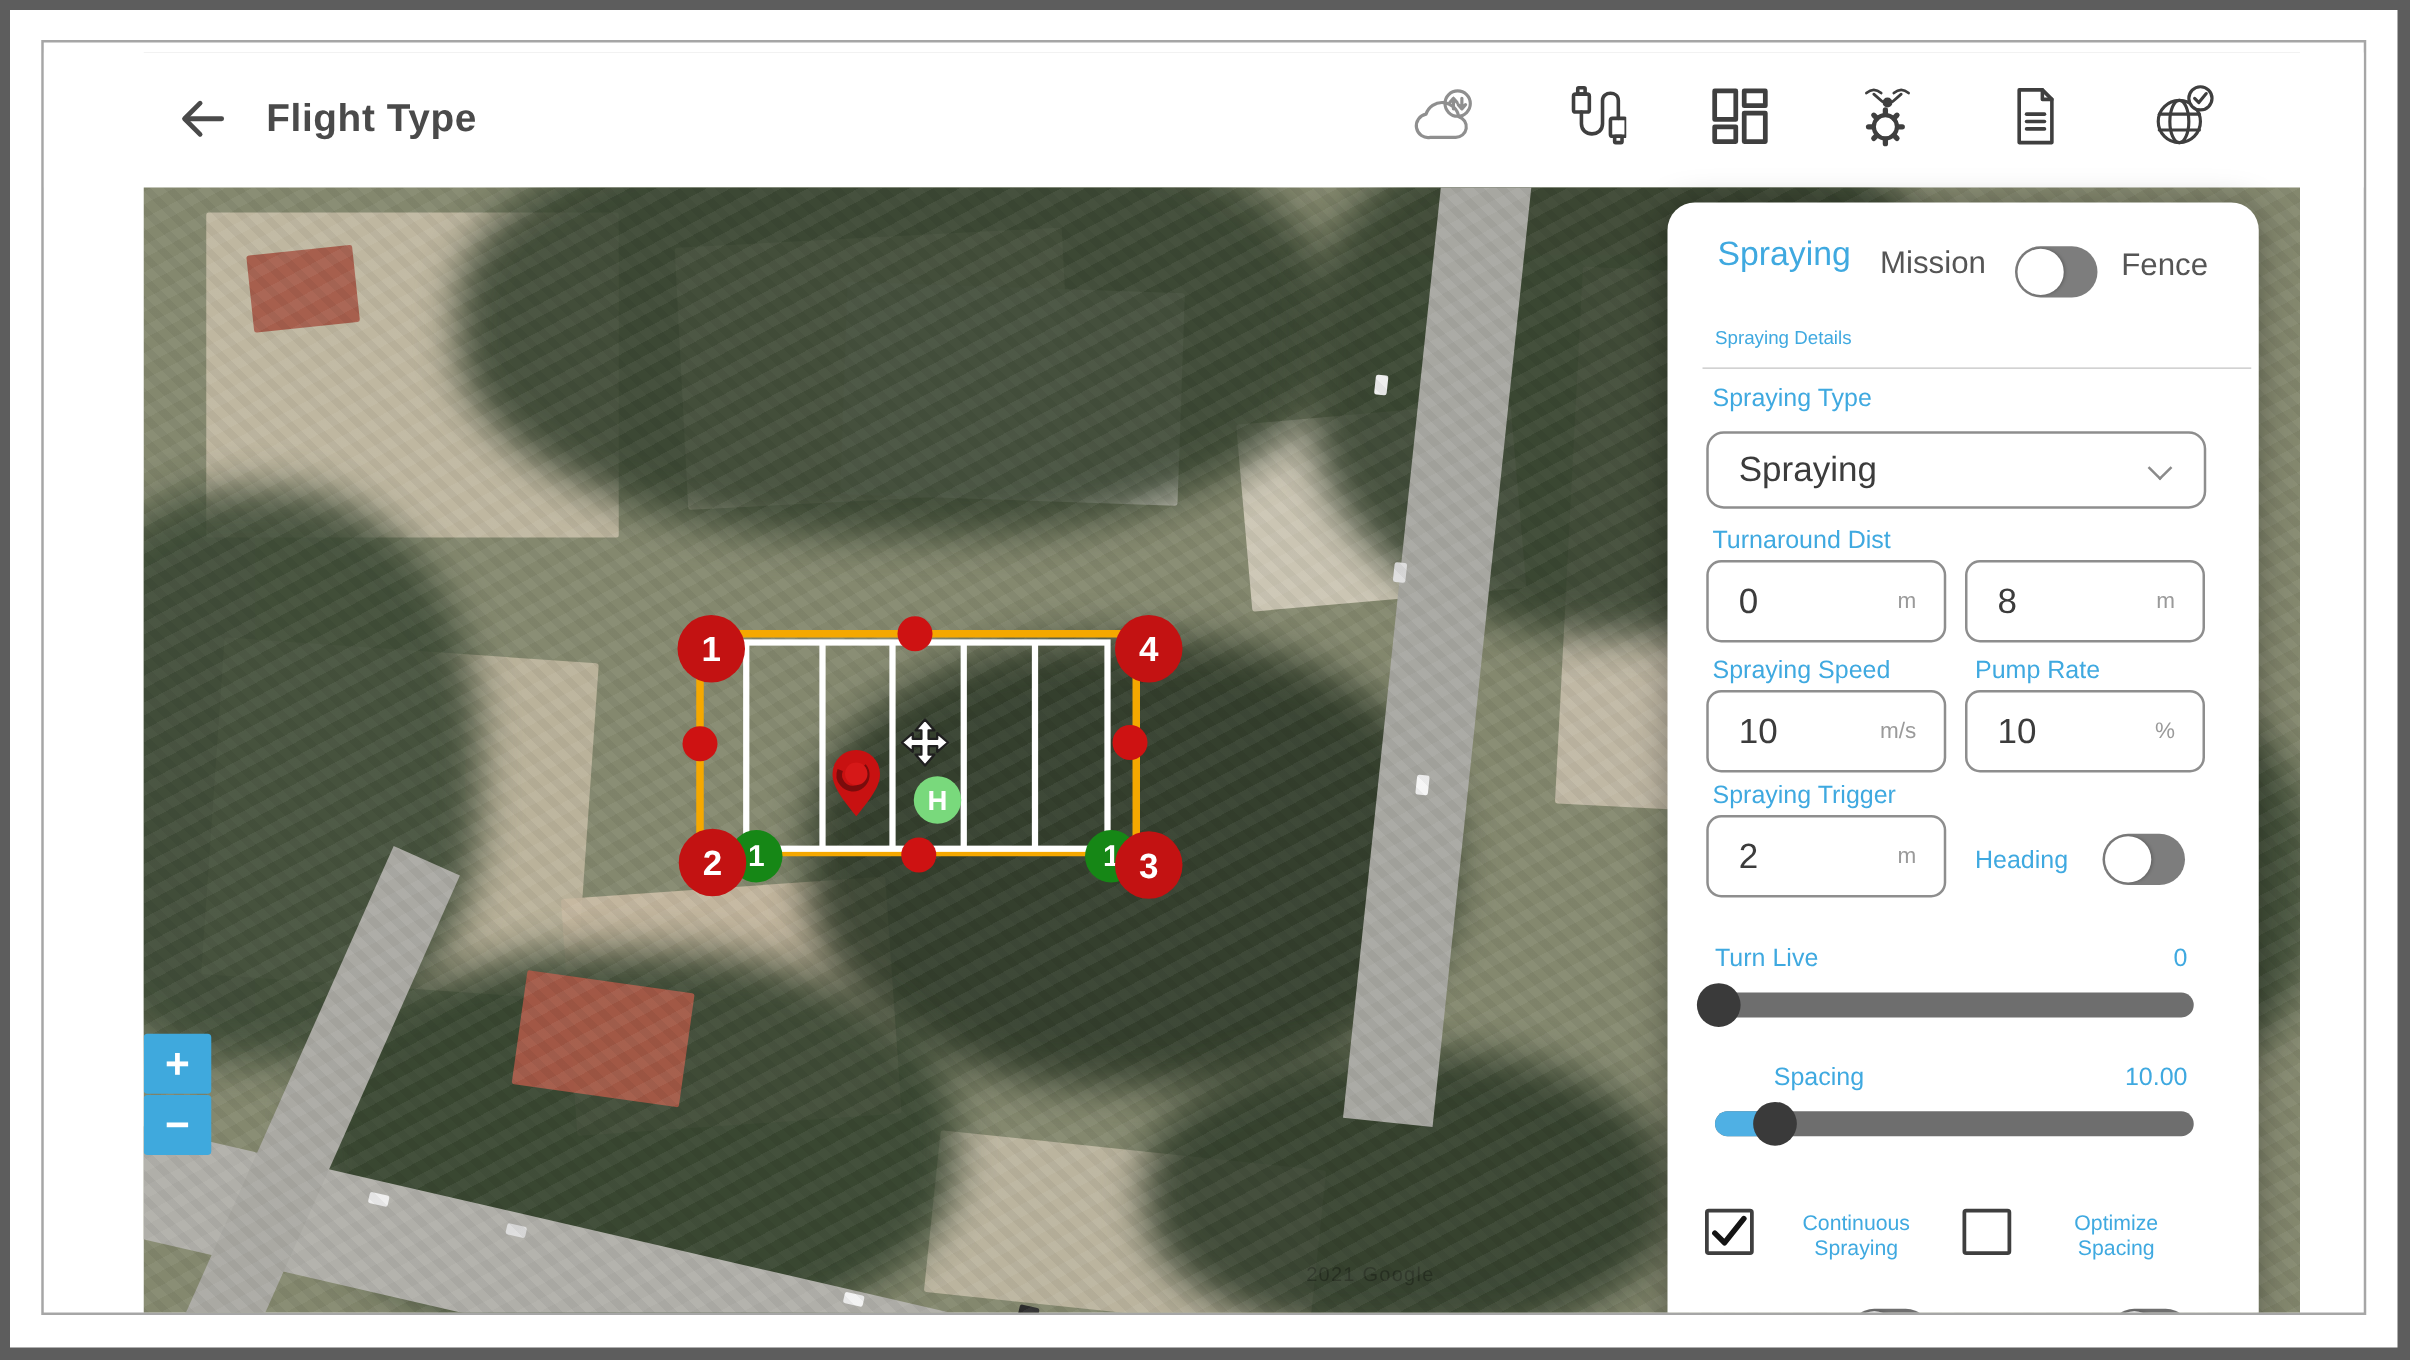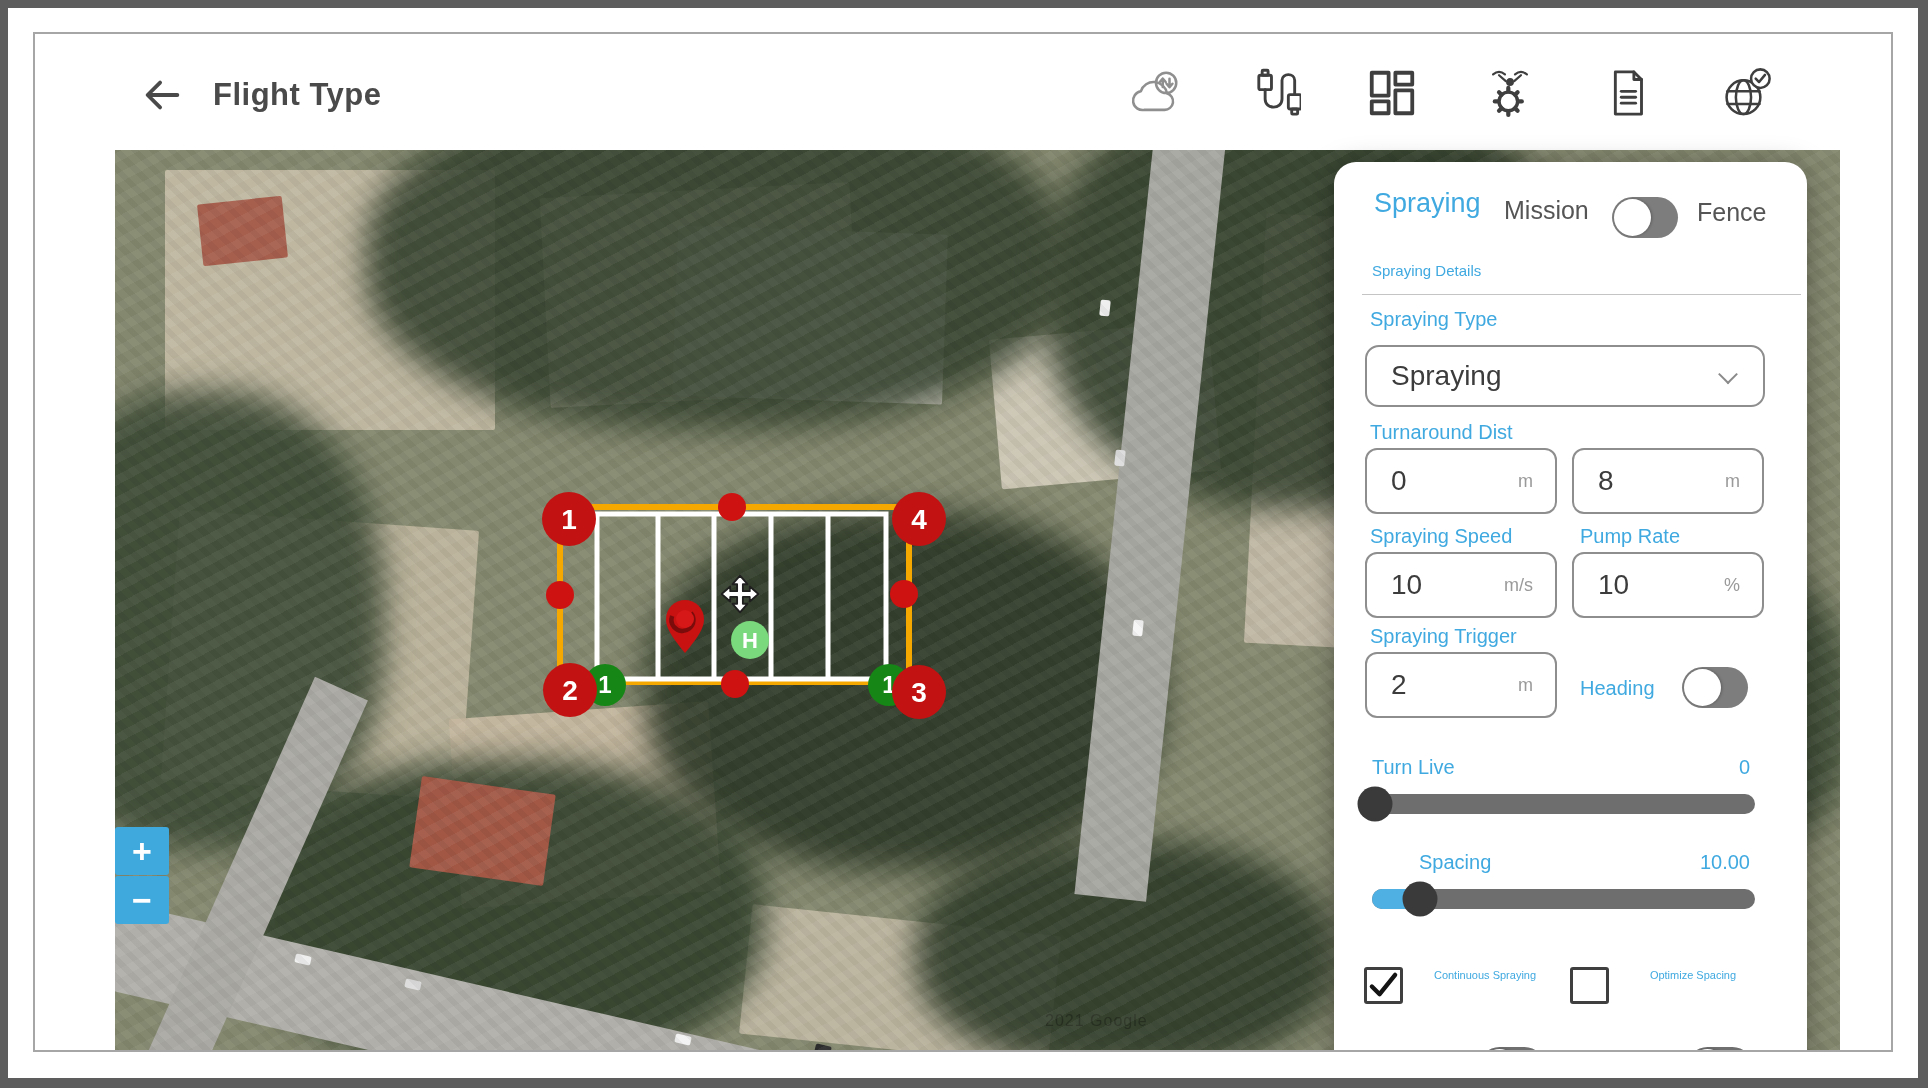--- a/index.html
+++ b/index.html
@@ -53,21 +53,21 @@
   .p-box { position:absolute; border:2px solid #8e8e8e; border-radius:12px; background:#fff; }
   .p-box .val { position:absolute; left:24px; top:50%; transform:translateY(-50%); font-size:28px; color:#3c3c3c; }
   .p-box .unit { position:absolute; right:22px; top:50%; transform:translateY(-50%); font-size:18px; color:#9a9a9a; }
   .dropdown { left:31px; top:183px; width:400px; height:62px; border-radius:14px; }
   .chevron { position:absolute; right:28px; top:50%; transform:translateY(-62%) rotate(45deg); width:14px; height:14px; border-right:2px solid #8a8a8a; border-bottom:2px solid #8a8a8a; }
   .slider { position:absolute; left:38px; right:52px; height:20px; border-radius:10px; background:#6e6e6e; }
   .slider .fill { position:absolute; left:0; top:0; bottom:0; border-radius:10px 0 0 10px; background:#4fb0e4; }
   .slider .sknob { position:absolute; top:50%; transform:translate(-50%,-50%); width:35px; height:35px; border-radius:50%; background:#3a3a3a; }
   .p-val { position:absolute; right:57px; font-size:20px; color:#3fa9e0; }
   .checkbox { position:absolute; width:39px; height:37px; border:3px solid #3f3f3f; border-radius:3px; background:#fff; }
-  .cb-label { position:absolute; width:126px; text-align:center; font-size:11px; line-height:1.2; color:#3fa9e0; }
+  .cb-label { position:absolute; width:126px; text-align:center; font-size:17px; line-height:1.2; color:#3fa9e0; }
 </style>
 </head>
 <body>
 
 <div class="canvas">
 <div class="appwin">
   <div class="inner-topline"></div>
 
   <div class="header">
     <div class="back-title">

